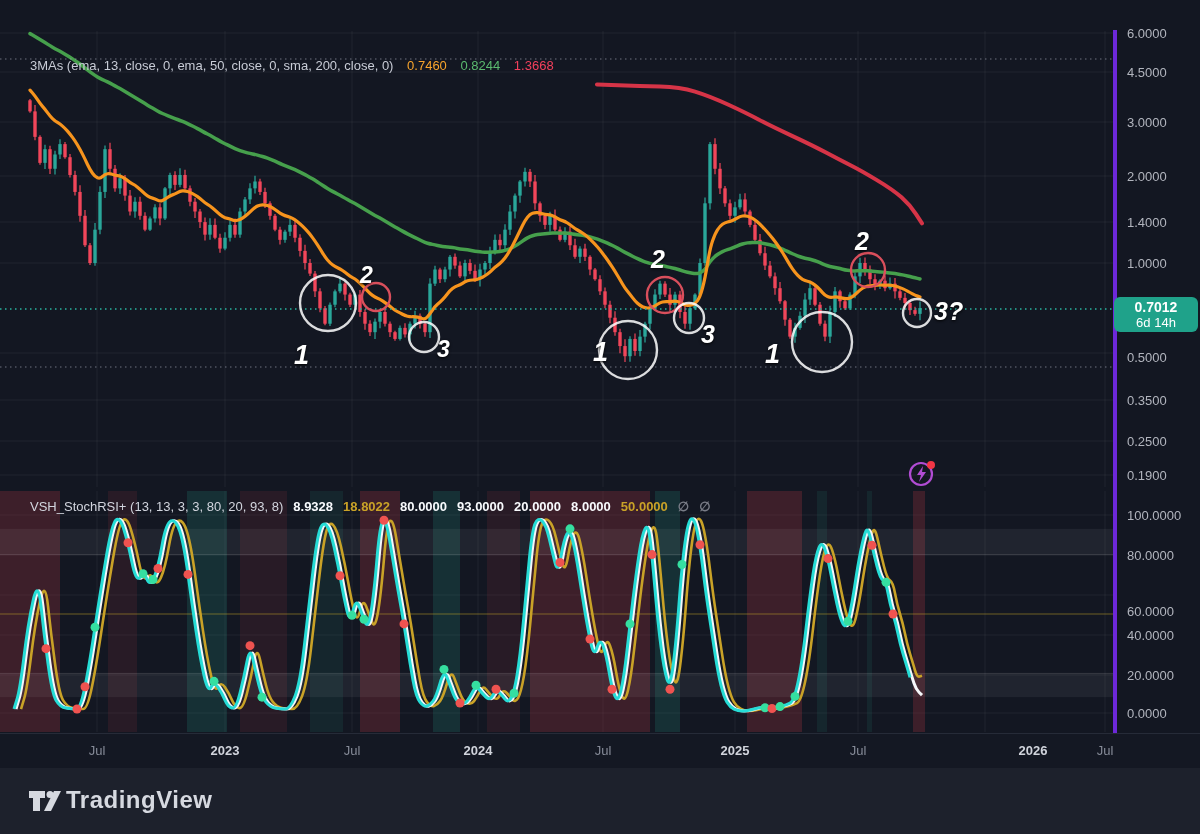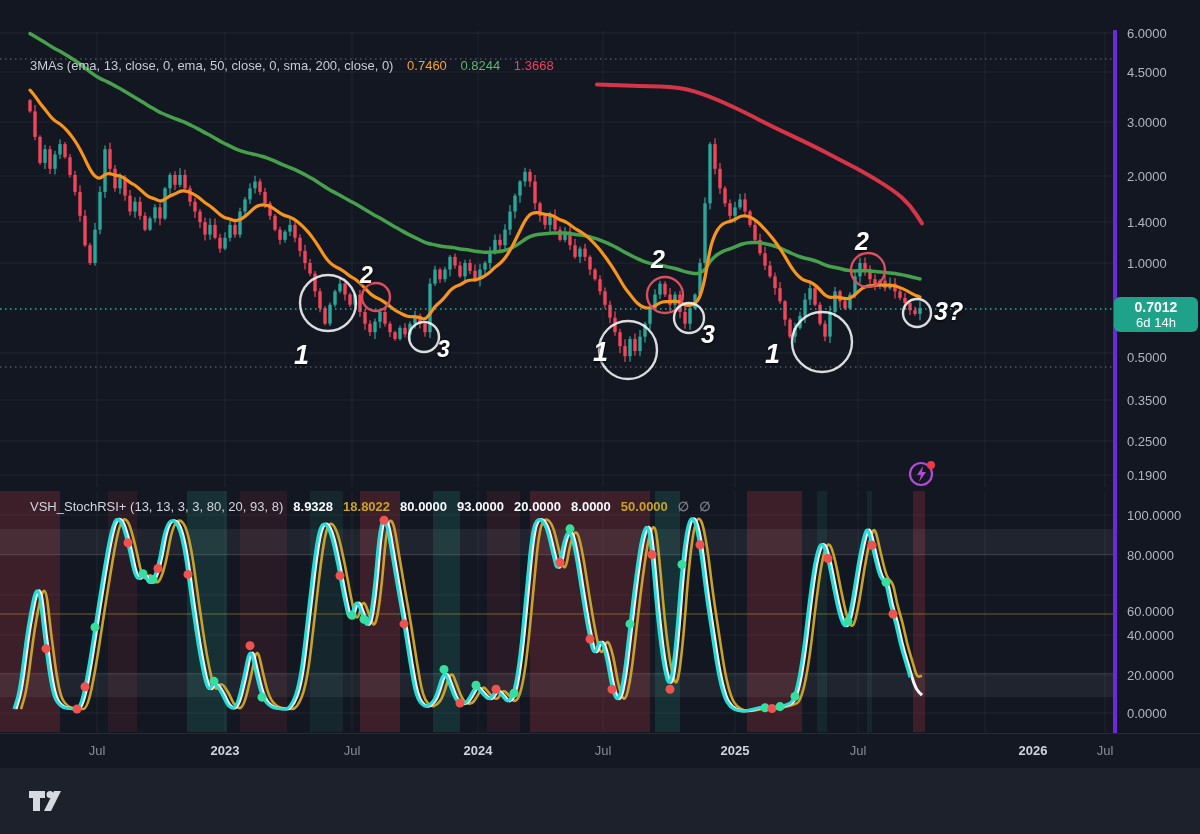--- a/index.html
+++ b/index.html
@@ -586,20 +586,21 @@
       <circle cx="25" cy="8" r="4" fill="#f23645"></circle>
     </svg>
   </button>
 
   <div id="footer">
     <svg id="logo" width="34" height="30" viewBox="0 0 34 30">
       <path d="M1,5 h16 v7 h-5 v13 h-7 V12 H1 z" fill="#d6d9e0"></path>
       <circle cx="22" cy="8.5" r="3.5" fill="#d6d9e0"></circle>
       <path d="M26,5 h7 L23,25 h-7 z" fill="#d6d9e0"></path>
     </svg>
+    <span id="brand">TradingView</span>
   </div>
 
   <div id="anno-labels">
       <div class="anno-label" style="left: 294px; top: 340px; font-size: 27px;">1</div>
       <div class="anno-label" style="left: 360px; top: 262px; font-size: 23px;">2</div>
       <div class="anno-label" style="left: 437px; top: 336px; font-size: 23px;">3</div>
       <div class="anno-label" style="left: 593px; top: 337px; font-size: 27px;">1</div>
       <div class="anno-label" style="left: 651px; top: 245px; font-size: 25px;">2</div>
       <div class="anno-label" style="left: 701px; top: 320px; font-size: 25px;">3</div>
       <div class="anno-label" style="left: 765px; top: 339px; font-size: 27px;">1</div>

